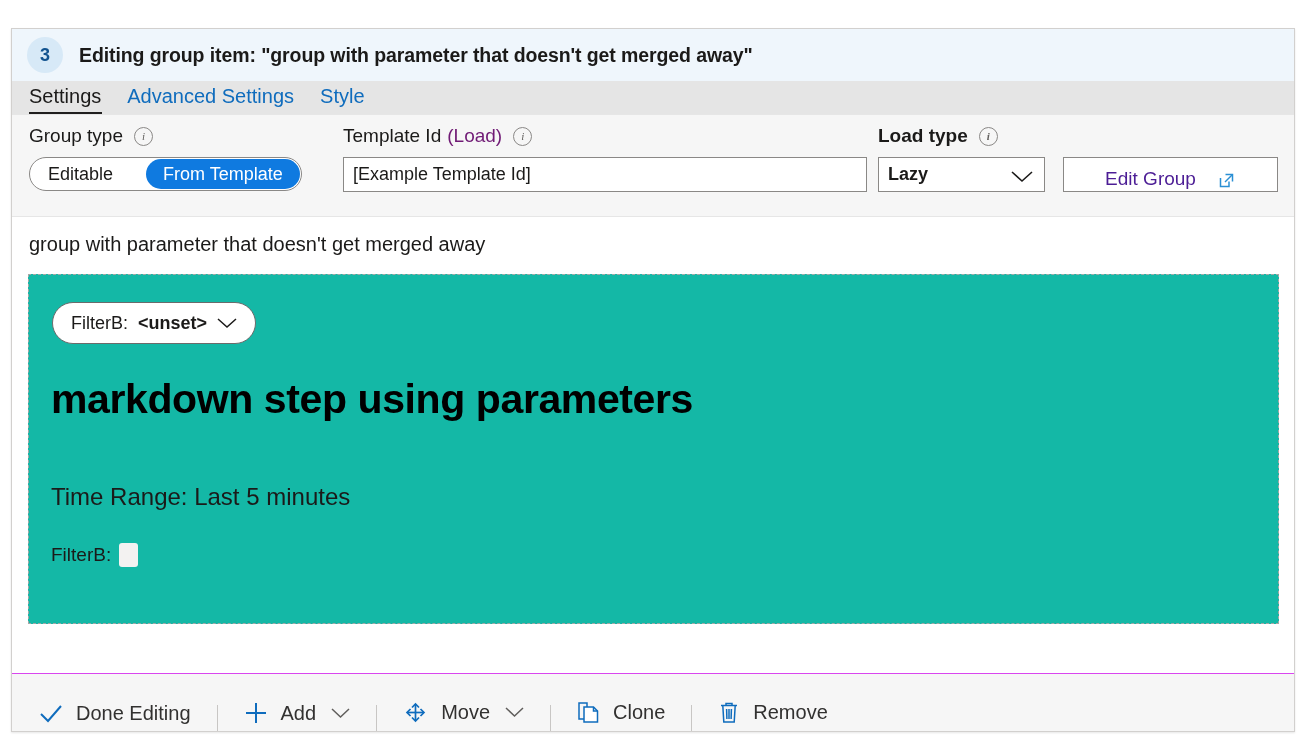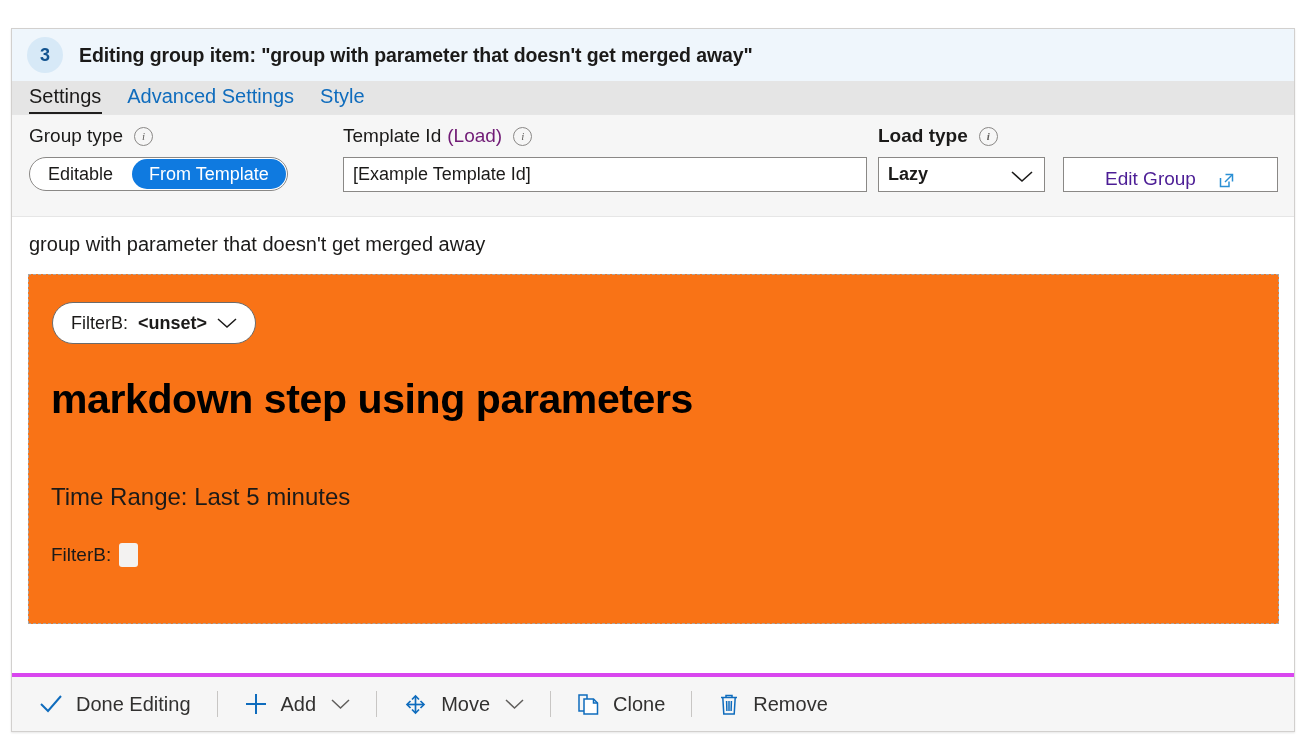--- a/index.html
+++ b/index.html
@@ -144,20 +144,21 @@
   .pill-toggle {
     display: inline-flex;
     align-items: center;
     border: 1.5px solid #8a8886;
     border-radius: 18px;
     height: 34px;
     background: #ffffff;
     padding: 0;
     box-sizing: border-box;
     overflow: hidden;
+    gap: 14px;
   }
   .pill-opt {
     font-size: 18px;
     padding: 0 17px;
     height: 30px;
     display: flex;
     align-items: center;
     border-radius: 16px;
     margin: 1px;
     color: #1b1a19;
@@ -236,21 +237,21 @@
     color: #1b1a19;
     padding: 16px 0 0 17px;
     white-space: nowrap;
   }
   .dashed-box {
     margin: 18px 15px 0 16px;
     border: 1.5px dashed #a6a6a6;
     height: 350px;
     box-sizing: border-box;
     position: relative;
-    background: #f97316;
+    background: #14b8a6;
   }
   .param-pill {
     position: absolute;
     left: 23px;
     top: 27px;
     height: 42px;
     border: 1.2px solid #6b6b6b;
     border-radius: 21px;
     background: #ffffff;
     display: inline-flex;
@@ -302,23 +303,23 @@
   }
 
   
   .toolbar {
     position: absolute;
     left: 0;
     right: 0;
     bottom: 0;
     height: 58px;
     background: #f6f6f6;
-    border-top: 4px solid #d946ef;
-    display: flex;
-    align-items: center;
+    border-top: 1px solid #d946ef;
+    display: flex;
+    align-items: flex-end;
     padding-left: 18px;
     box-sizing: border-box;
   }
   .tb-btn {
     display: inline-flex;
     align-items: center;
     gap: 13px;
     font-size: 20px;
     color: #323130;
     padding: 6px 9px;

